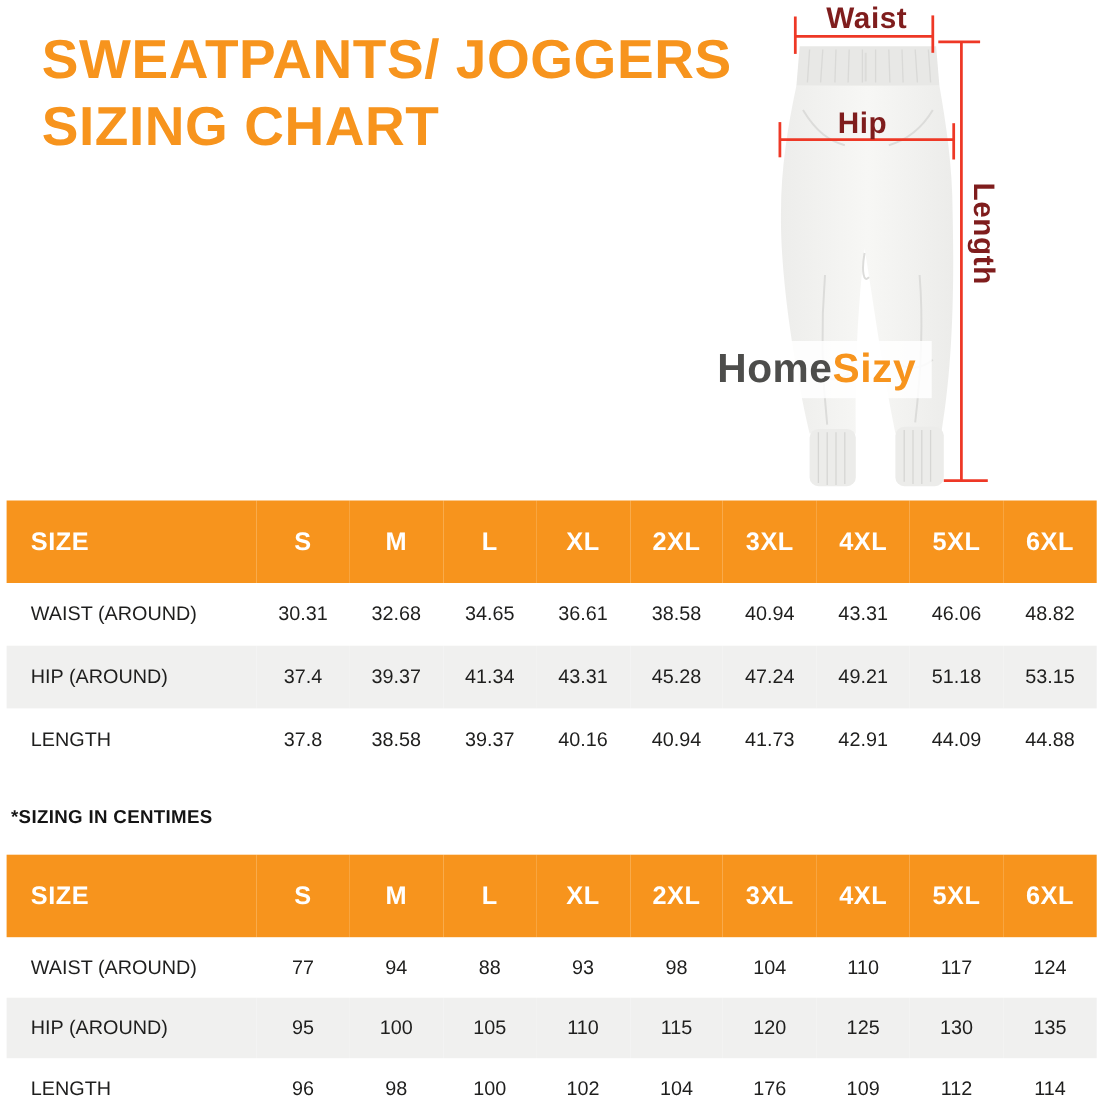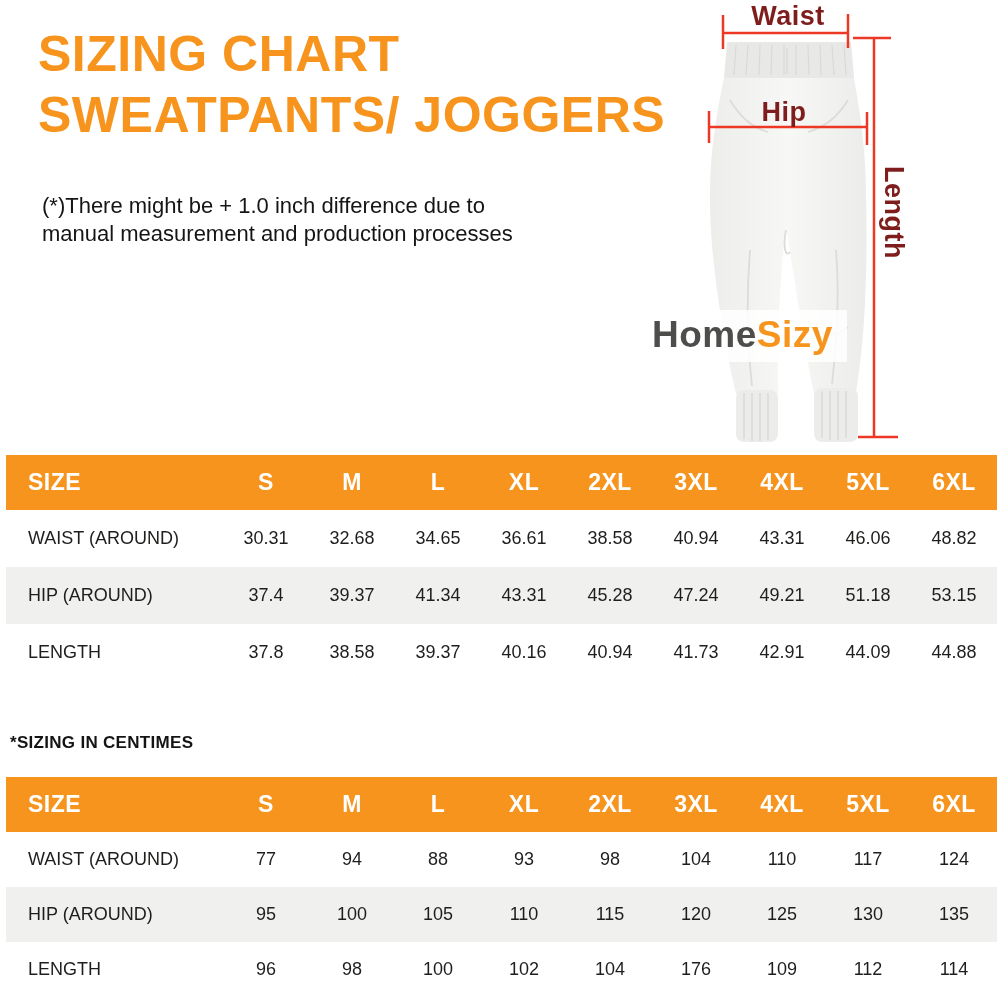--- a/index.html
+++ b/index.html
@@ -41,21 +41,21 @@
 
   
   .sizes-table {
     position:absolute; left:6px; width:991px;
     border-collapse:collapse; table-layout:fixed;
   }
   .table-inches { top:455px; }
   .table-cm     { top:777px; }
   .sizes-table th {
     background:#F7941D; color:#ffffff; font-size:23px; font-weight:700;
-    height:55px; text-align:center; letter-spacing:0.5px; padding:0;
+    height:55px; text-align:center; letter-spacing:0.5px; padding:10px;
   }
   .sizes-table td {
     font-size:18px; color:#1e1e1d; height:57px; text-align:center; padding:0;
   }
   .table-cm td { height:55px; }
   .sizes-table th:first-child, .sizes-table td:first-child {
     width:195px; text-align:left; padding-left:22px;
   }
   .sizes-table tbody tr:nth-child(2) { background:#F0F0EF;margin-top:24px; }
 
@@ -63,28 +63,24 @@
     position:absolute; left:10px; top:733px;
     font-size:17px; font-weight:700; color:#141414; letter-spacing:0.3px;
   }
 </style>
 </head>
 <body>
 
 <div class="page">
 
   <div class="title">
+    <div>SWEATPANTS/ JOGGERS</div>
     <div>SIZING CHART</div>
-    <div>SWEATPANTS/ JOGGERS</div>
   </div>
 
-  <div class="disclaimer">
-    <div>(*)There might be + 1.0 inch difference due to</div>
-    <div>manual measurement and production processes</div>
-  </div>
 
   <div class="figure">
     <svg width="400" height="455" viewBox="0 0 400 455">
       <defs>
         <linearGradient id="pantsFill" x1="0" y1="0" x2="1" y2="0">
           <stop offset="0" stop-color="#ededeb"></stop>
           <stop offset="0.5" stop-color="#f7f7f5"></stop>
           <stop offset="1" stop-color="#ececea"></stop>
         </linearGradient>
       </defs>

